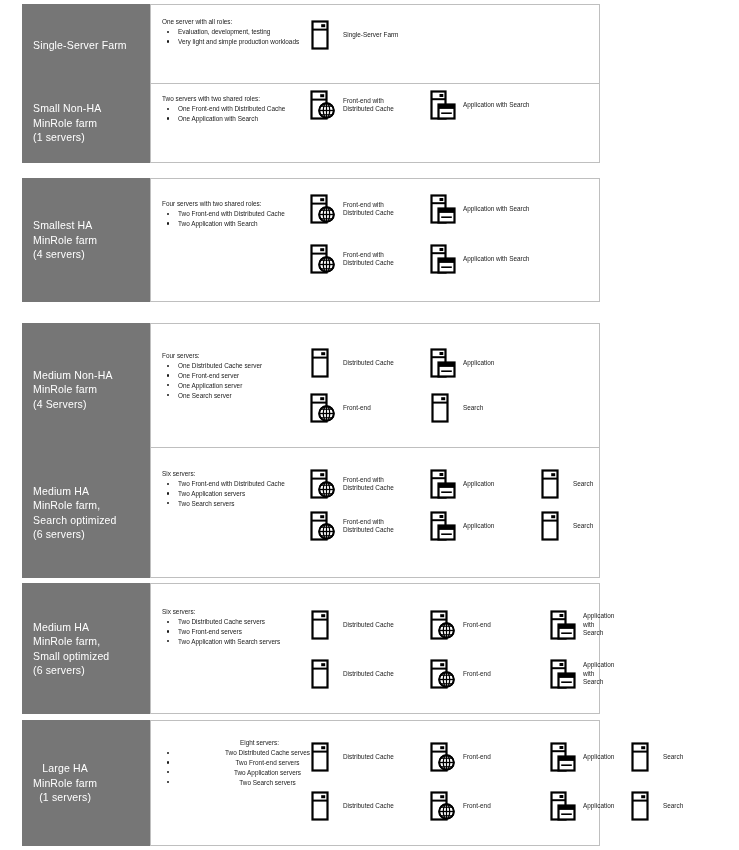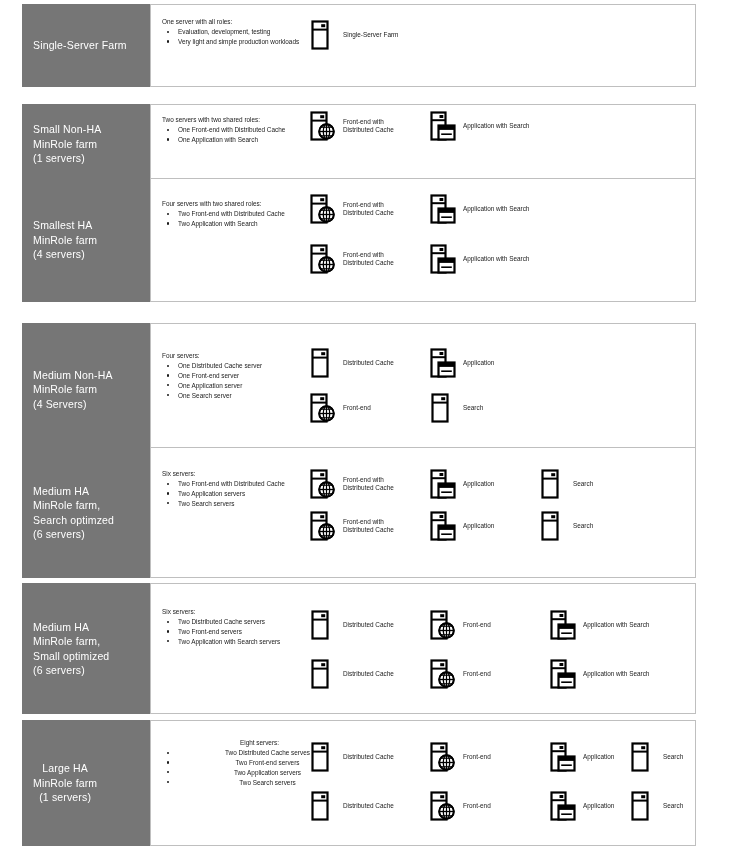--- a/index.html
+++ b/index.html
@@ -7,21 +7,21 @@
     width:739px; height:850px;
     font-family:"Liberation Sans", sans-serif;
     color:#000;
     -webkit-font-smoothing:antialiased;
   }
   #sheet{position:relative;width:739px;height:850px;overflow:hidden;background:#fff;}
 
   .row{
     position:absolute;
     left:22px;
-    width:674px;
+    width:578px;
     display:flex;
     box-sizing:border-box;
   }
 
   .label-cell{
     width:128px;
     flex:0 0 128px;
     background:#767676;
     color:#ffffff;
     box-sizing:border-box;
@@ -114,21 +114,21 @@
             <svg width="26" height="30" viewBox="0 0 26 30">
     <rect x="2.5" y="1.5" width="15" height="27" fill="#fff" stroke="#000" stroke-width="2.2"></rect>
     <line x1="2.5" y1="9.6" x2="17.5" y2="9.6" stroke="#000" stroke-width="2"></line>
     <rect x="11.2" y="4.2" width="4" height="3" fill="#000"></rect>
   </svg>
           </div>
           <div class="cap">Single-Server Farm</div>
         </div>
       </div>
     </div>
-    <div class="row" style="top: 104px; height: 80px; border-radius: 9px;">
+    <div class="row" style="top: 83px; height: 80px; border-radius: 9px;">
       <div class="label-cell">
         <div class="label-lines">
           <div>Small Non-HA</div>
           <div>MinRole farm</div>
           <div>(1 servers)</div>
         </div>
       </div>
       <div class="content-cell">
         <div class="desc" style="top: 10px;">
           <div class="head">Two servers with two shared roles:</div>
@@ -318,21 +318,21 @@
           </div>
           <div class="cap">Search</div>
         </div>
       </div>
     </div>
     <div class="row" style="top: 447px; height: 131px;">
       <div class="label-cell">
         <div class="label-lines">
           <div>Medium HA</div>
           <div>MinRole farm,</div>
-          <div>Search optimzed</div>
+          <div>Search optimized</div>
           <div>(6 servers)</div>
         </div>
       </div>
       <div class="content-cell">
         <div class="desc" style="top: 21px;">
           <div class="head">Six servers:</div>
           <ul>
             <li>Two Front-end with Distributed Cache</li>
             <li>Two Application servers</li>
             <li>Two Search servers</li>

